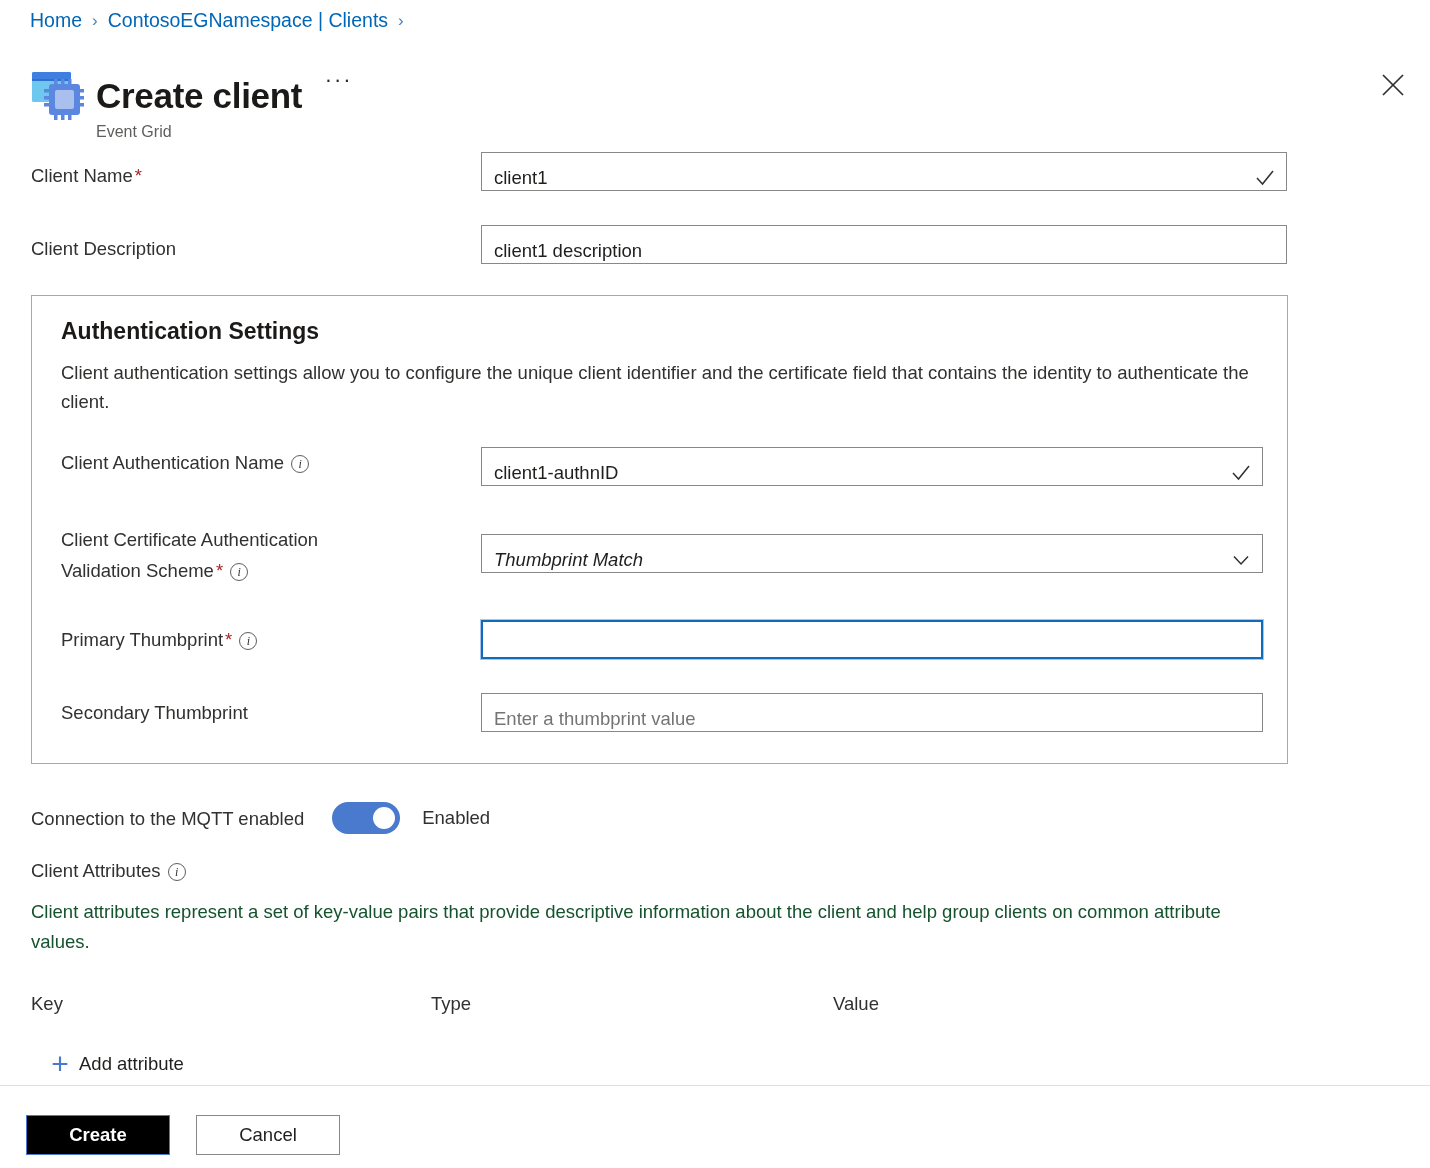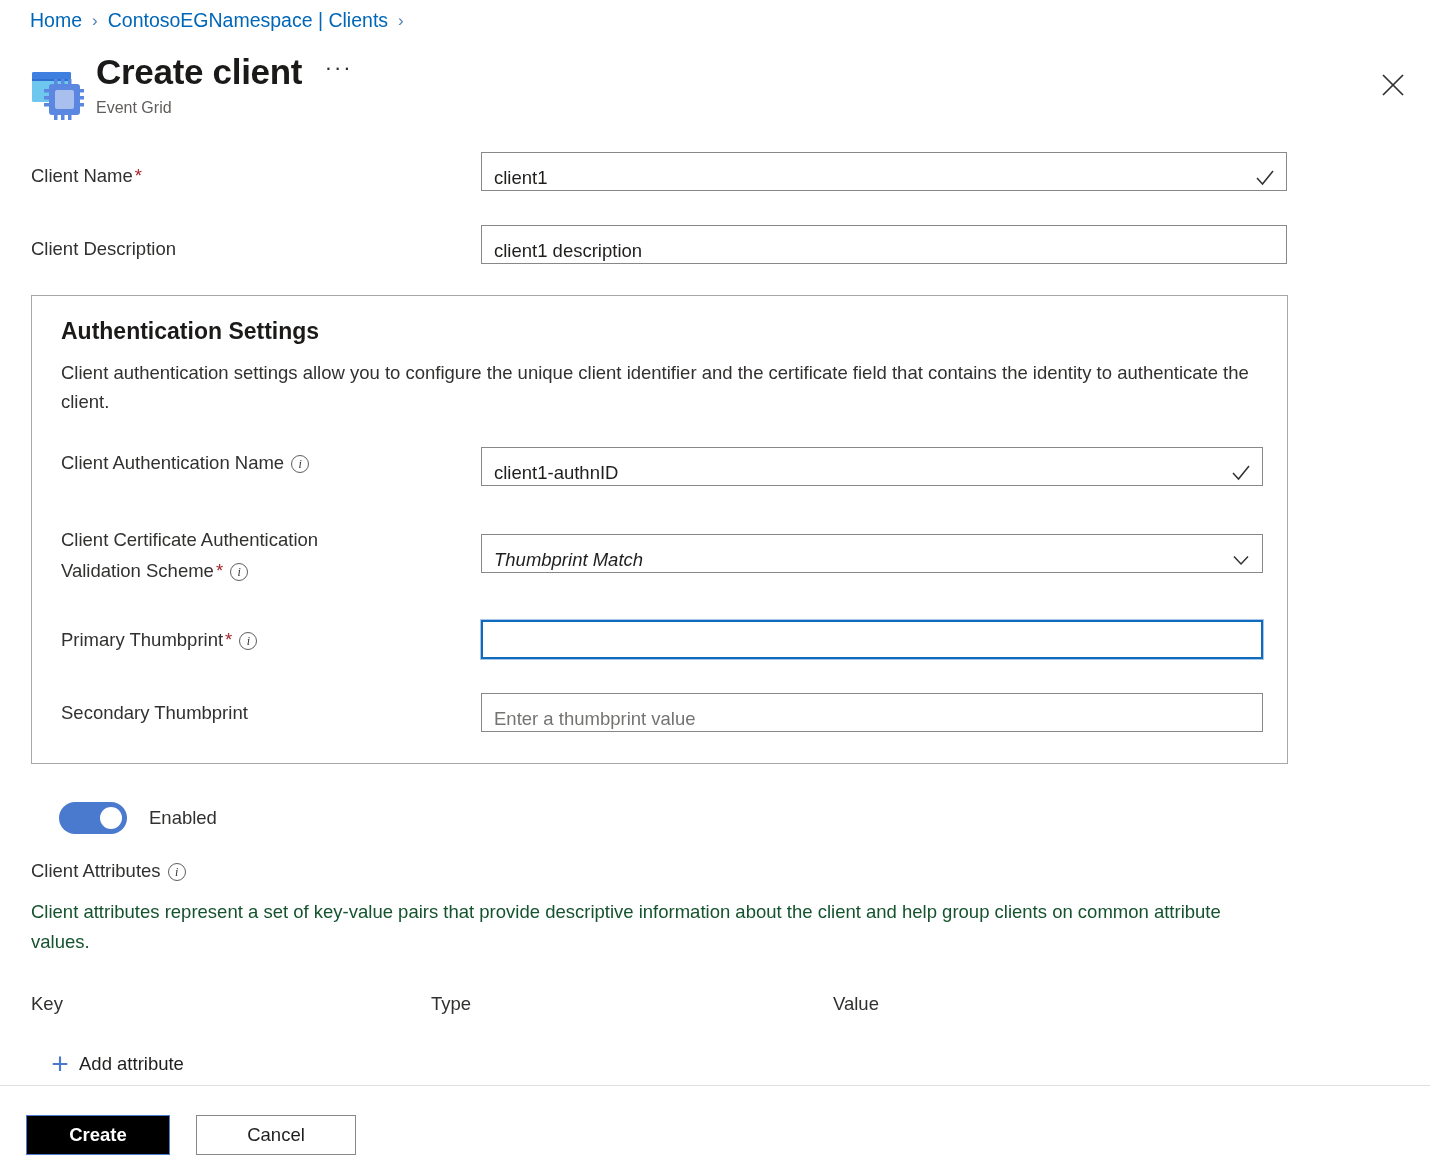--- a/index.html
+++ b/index.html
@@ -52,20 +52,21 @@
   }
   .title-block { margin-left: 12px; }
   .page-title {
     font-size: 35px;
     font-weight: 600;
     line-height: 40px;
     color: #1b1a19;
     letter-spacing: -0.3px;
     display: inline-block;
     vertical-align: middle;
+    margin-top: 24px;
   }
   .ellipsis-btn {
     display: inline-block;
     vertical-align: middle;
     margin-left: 18px;
     font-size: 22px;
     color: #2b2b2b;
     letter-spacing: 2px;
     line-height: 40px;
     cursor: pointer;
@@ -271,21 +272,21 @@
     cursor: pointer;
   }
   .btn-primary {
     width: 144px;
     background: #000000;
     color: #ffffff;
     border: 1px solid #4a7ace;
     font-weight: 600;
   }
   .btn-secondary {
-    width: 160px;
+    width: 144px;
     background: #ffffff;
     color: #201f1e;
     border: 1px solid #8a8886;
     margin-left: 26px;
   }
 </style>
 </head>
 <body>
 
 <div class="breadcrumb">
@@ -380,20 +381,21 @@
     <span class="val"></span>
   </div>
 
   <div class="field-label" style="position:absolute;left:29px;top:404px;">Secondary Thumbprint</div>
   <div class="txtbox" style="left:449px;top:397px;width:782px;">
     <span class="ph">Enter a thumbprint value</span>
   </div>
 </div>
 
 <div class="toggle-row">
+  <span class="field-label">Connection to the MQTT enabled</span>
   <div class="toggle">
     <div class="knob"></div>
   </div>
   <span class="toggle-state">Enabled</span>
 </div>
 
 <div class="attr-label">
   <span>Client Attributes</span><span class="info-icon">i</span>
 </div>
 <div class="attr-desc">Client attributes represent a set of key-value pairs that provide descriptive information about the client and help group clients on common attribute values.</div>

